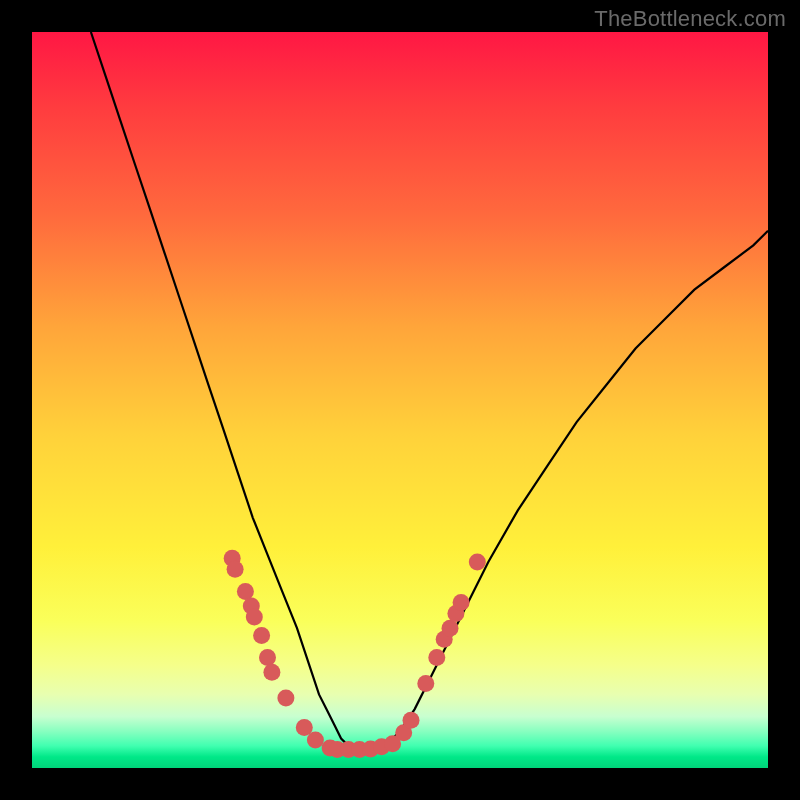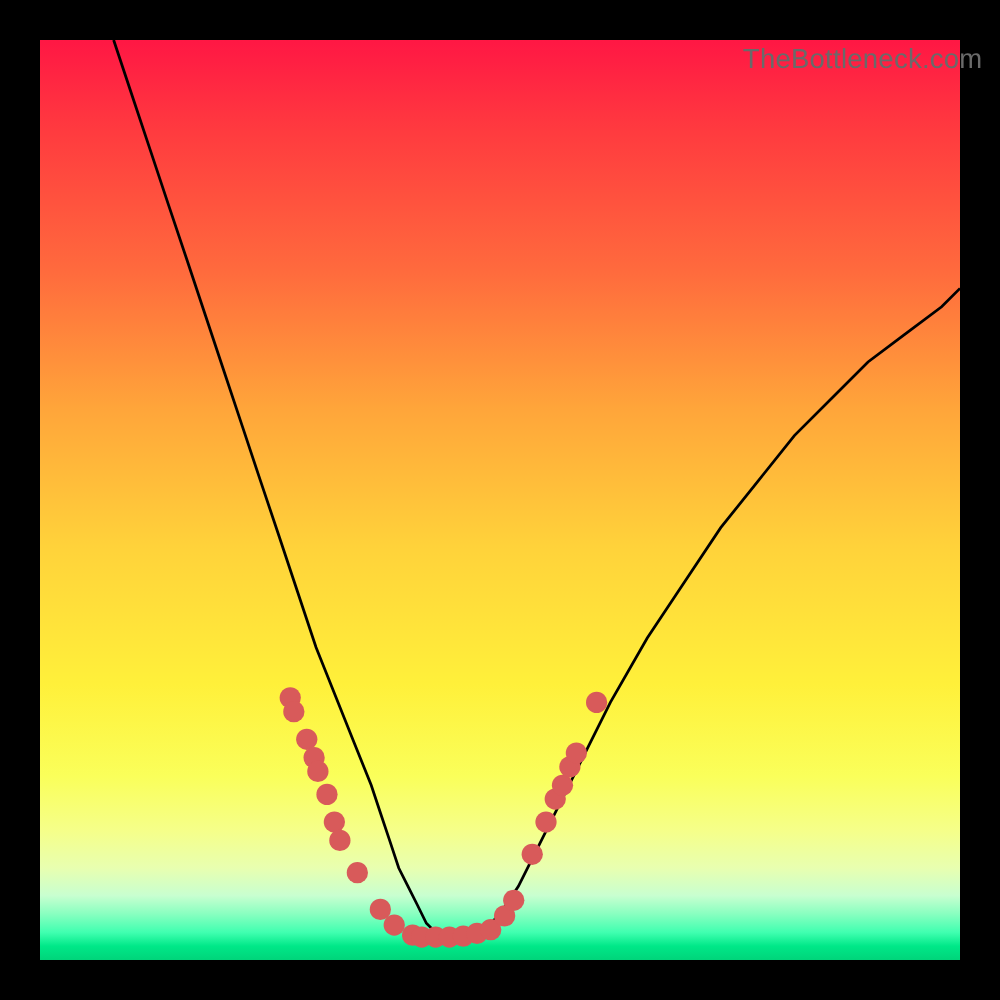--- a/index.html
+++ b/index.html
@@ -35,21 +35,20 @@
     );
   }
   .watermark {
     position: absolute;
     top: 6px;
     right: 14px;
     color: #6a6a6a;
     font-size: 22px;
     font-weight: 500;
     letter-spacing: 0.2px;
-    margin-top: 28px;
   }
   svg.curve {
     position: absolute;
     left: 0;
     top: 0;
     width: 736px;
     height: 736px;
     overflow: visible;
   }
 </style>

